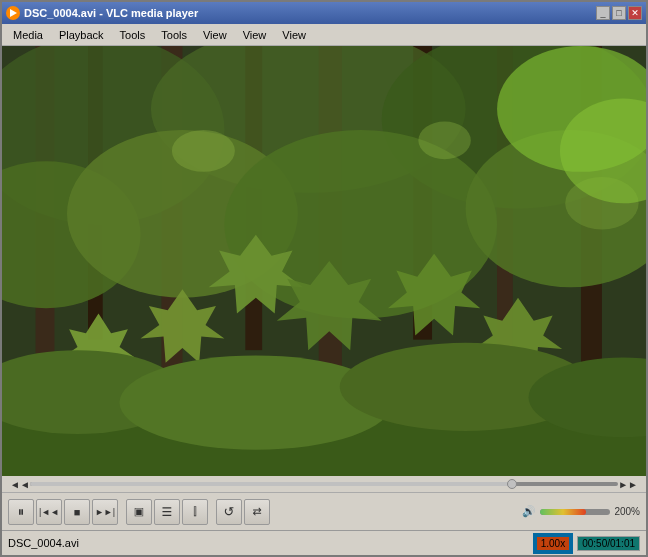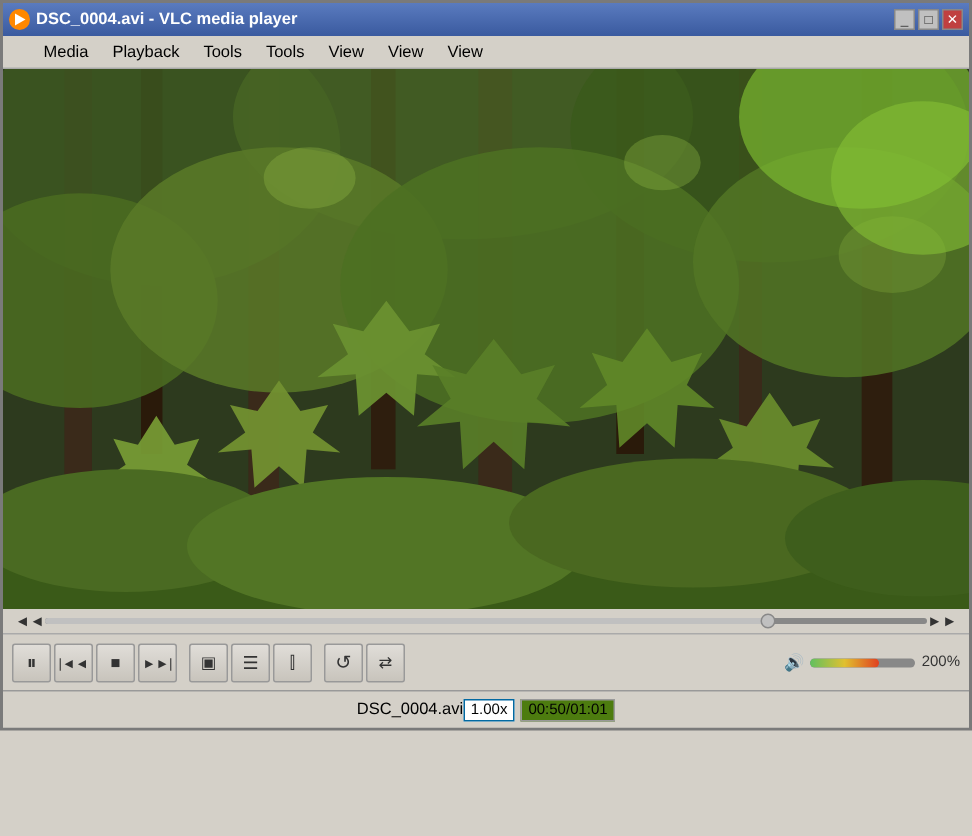--- a/index.html
+++ b/index.html
@@ -6,21 +6,21 @@
     body {
       width: 648px;
       height: 557px;
       background: #d4d0c8;
       font-family: 'Arial', sans-serif;
       font-size: 11px;
       overflow: hidden;
     }
     .window {
       width: 648px;
-      height: 487px;
+      height: 557px;
       border: 2px solid #7a7a7a;
       display: flex;
       flex-direction: column;
       background: #d4d0c8;
     }
     .title-bar {
       height: 22px;
       background: linear-gradient(to bottom, #5a7bbf, #3a5a9f);
       display: flex;
       align-items: center;
@@ -61,21 +61,21 @@
       justify-content: center;
       font-size: 9px;
       cursor: pointer;
       color: #333;
     }
     .menu-bar {
       height: 22px;
       background: #d4d0c8;
       display: flex;
       align-items: center;
-      padding: 0 20px;
+      padding: 0 4px;
       border-bottom: 1px solid #aaa;
       flex-shrink: 0;
       gap: 2px;
     }
     .menu-item {
       padding: 2px 6px;
       font-size: 11px;
       color: #000;
       cursor: pointer;
       border: 1px solid transparent;
@@ -191,44 +191,44 @@
       top: 0;
       width: 65%;
       background: linear-gradient(to right, #60c060, #e0c030, #e04020);
       border-radius: 3px;
     }
     .status-bar {
       height: 20px;
       background: #d4d0c8;
       display: flex;
       align-items: center;
-      justify-content: center;
+      justify-content: space-between;
       padding: 12px 6px;
       border-top: 1px solid #999;
       flex-shrink: 0;
     }
     .status-left {
       font-size: 11px;
       color: #000;
     }
     .status-right {
       display: flex;
       align-items: center;
       gap: 4px;
       font-size: 11px;
     }
     .speed-box {
-      border: 1px solid #0369a1;
-      background: #ffffff;
+      border: 4px solid #0369a1;
+      background: #c2410c;
       padding: 1px 4px;
       font-size: 10px;
     }
     .time-box {
       border: 1px solid #999;
-      background: #4d7c0f;
+      background: #0f766e;
       padding: 1px 4px;
       font-size: 10px;
     }
   </style>
 </head>
 <body>
 
 <div class="window">
 
   <div class="title-bar">

